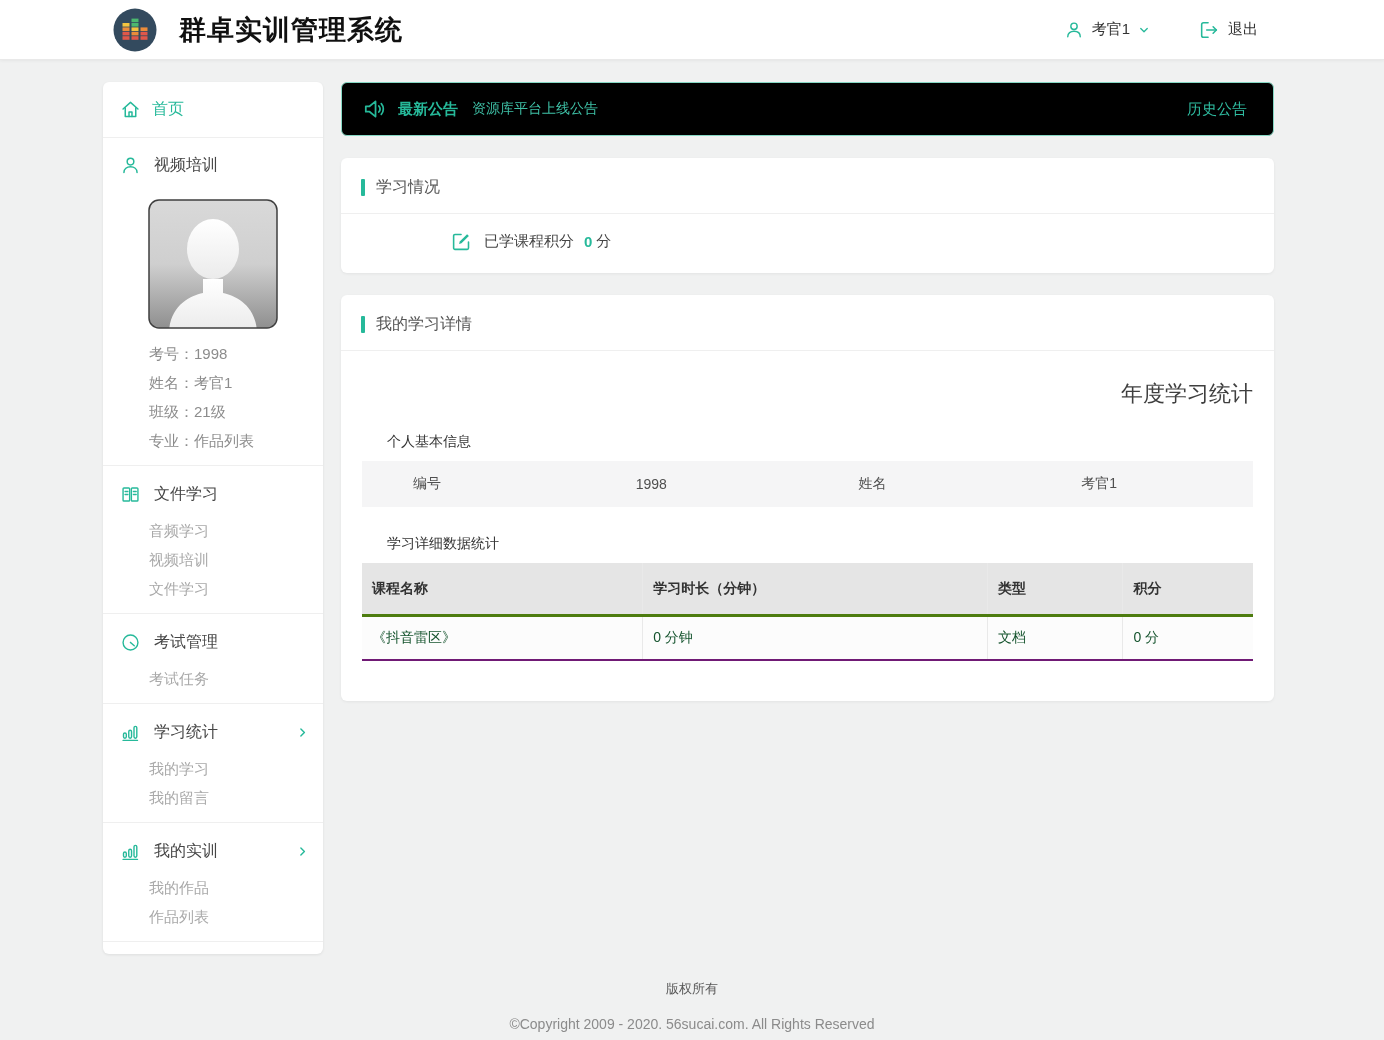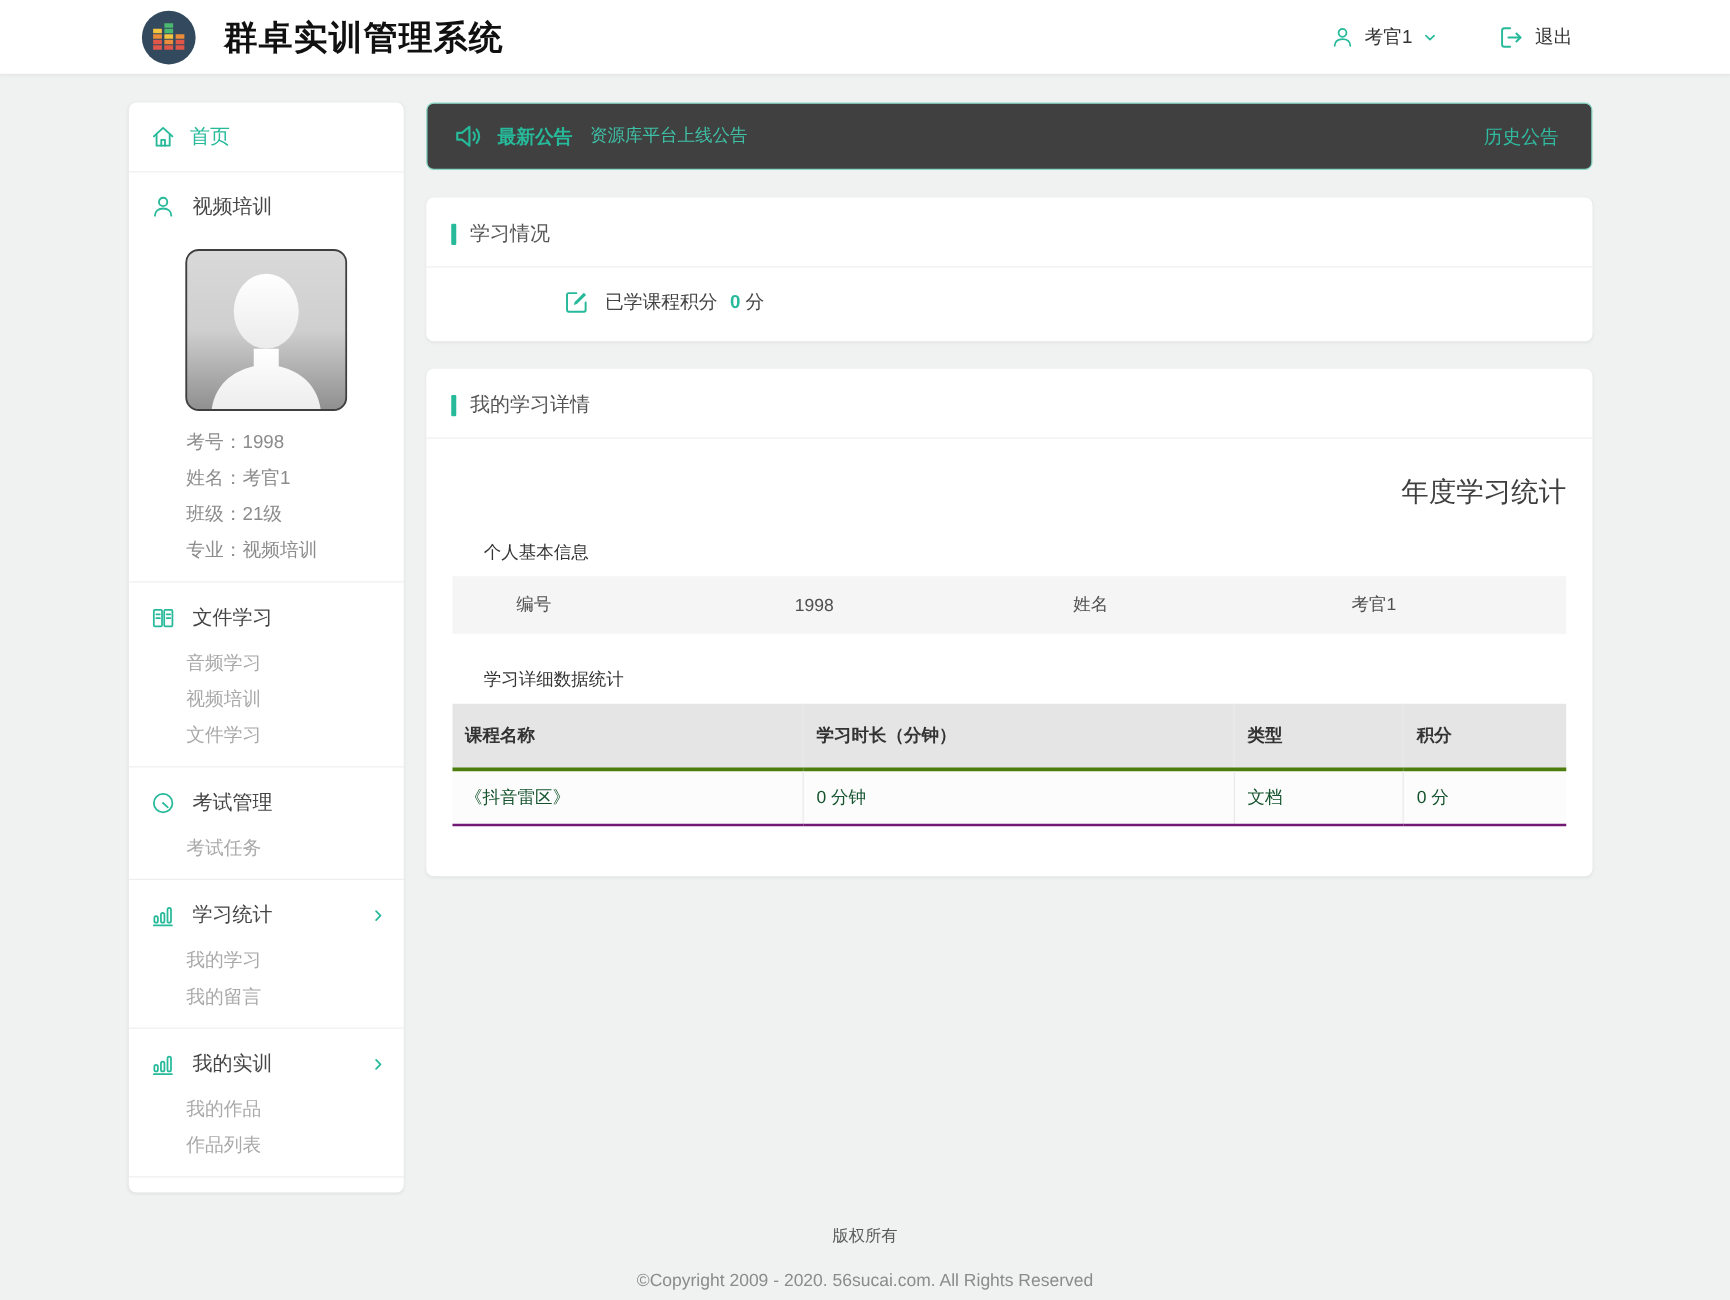--- a/index.html
+++ b/index.html
@@ -53,21 +53,21 @@
   .profile-block { padding: 6px 0 10px; }
   .avatar-wrap { display: block; margin: 0 auto; width: 130px; }
   .profile-lines { padding-left: 46px; margin-top: 10px; }
   .profile-line { font-size: 15px; color: #8c8c8c; line-height: 29px; }
   .subitems { padding: 2px 0 10px 46px; }
   .subitem { font-size: 15px; color: #a9a9a9; line-height: 29px; cursor: pointer; }
 
   
   .main { flex: 1; margin-left: 18px; }
   .announcement {
-    height: 54px; background: #404040;
+    height: 54px; background: #000000;
     border: 1px solid #86d8c4; border-radius: 6px;
     display: flex; align-items: center; padding: 0 26px 0 20px;
   }
   .ann-label { color: #26b99a; font-weight: bold; font-size: 15px; margin-left: 10px; }
   .ann-text { color: #3ec0a6; font-size: 14px; margin-left: 14px; cursor: pointer; }
   .ann-history { margin-left: auto; color: #2fbca1; font-size: 15px; cursor: pointer; }
 
   .panel {
     background: #fff; border-radius: 6px; margin-top: 22px;
     box-shadow: 0 1px 3px rgba(0,0,0,.06);
@@ -215,21 +215,21 @@
             <path d="M21 132 C23 106 42 97 55 94 L55 80 H75 L75 94 C88 97 107 106 109 132 Z" fill="url(#avp)"></path>
             <ellipse cx="65" cy="50" rx="26" ry="30" fill="url(#avp)"></ellipse>
           </g>
           <rect x="1" y="1" width="128" height="128" rx="10" fill="none" stroke="#3f3f3f" stroke-width="1.5"></rect>
         </svg>
       </span>
       <div class="profile-lines">
         <div class="profile-line">考号：1998</div>
         <div class="profile-line">姓名：考官1</div>
         <div class="profile-line">班级：21级</div>
-        <div class="profile-line">专业：视频培训</div>
+        <div class="profile-line">专业：作品列表</div>
       </div>
     </div>
     <div class="divider"></div>
 
     <div class="group">
       <div class="side-item">
         <span class="icon-teal">
           <svg width="21" height="21" viewBox="0 0 24 24" fill="none" stroke="currentColor" stroke-width="1.6" stroke-linecap="round" stroke-linejoin="round">
             <rect x="3.5" y="4.5" width="7.5" height="15" rx="1"></rect>
             <rect x="13" y="4.5" width="7.5" height="15" rx="1"></rect>

